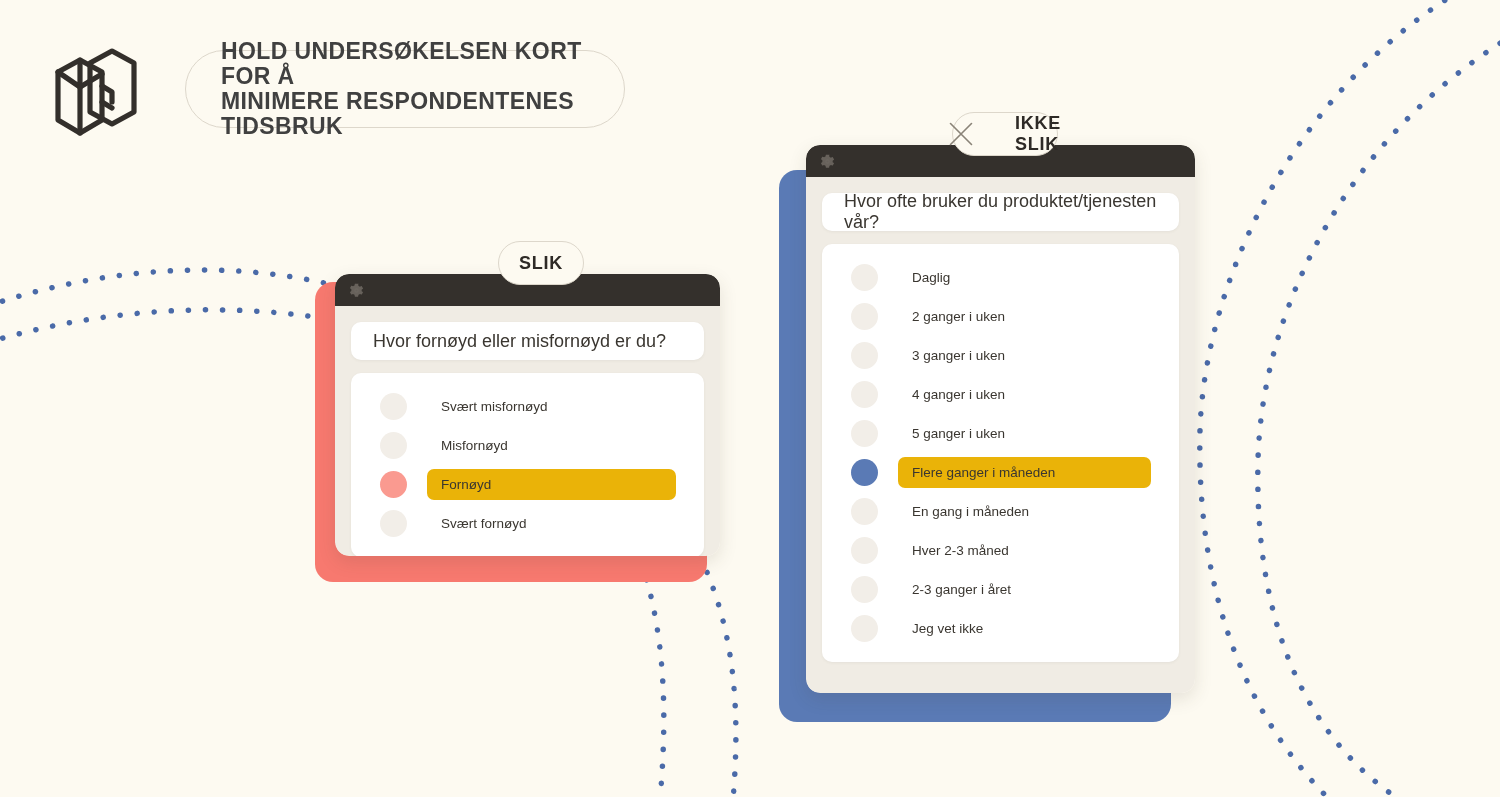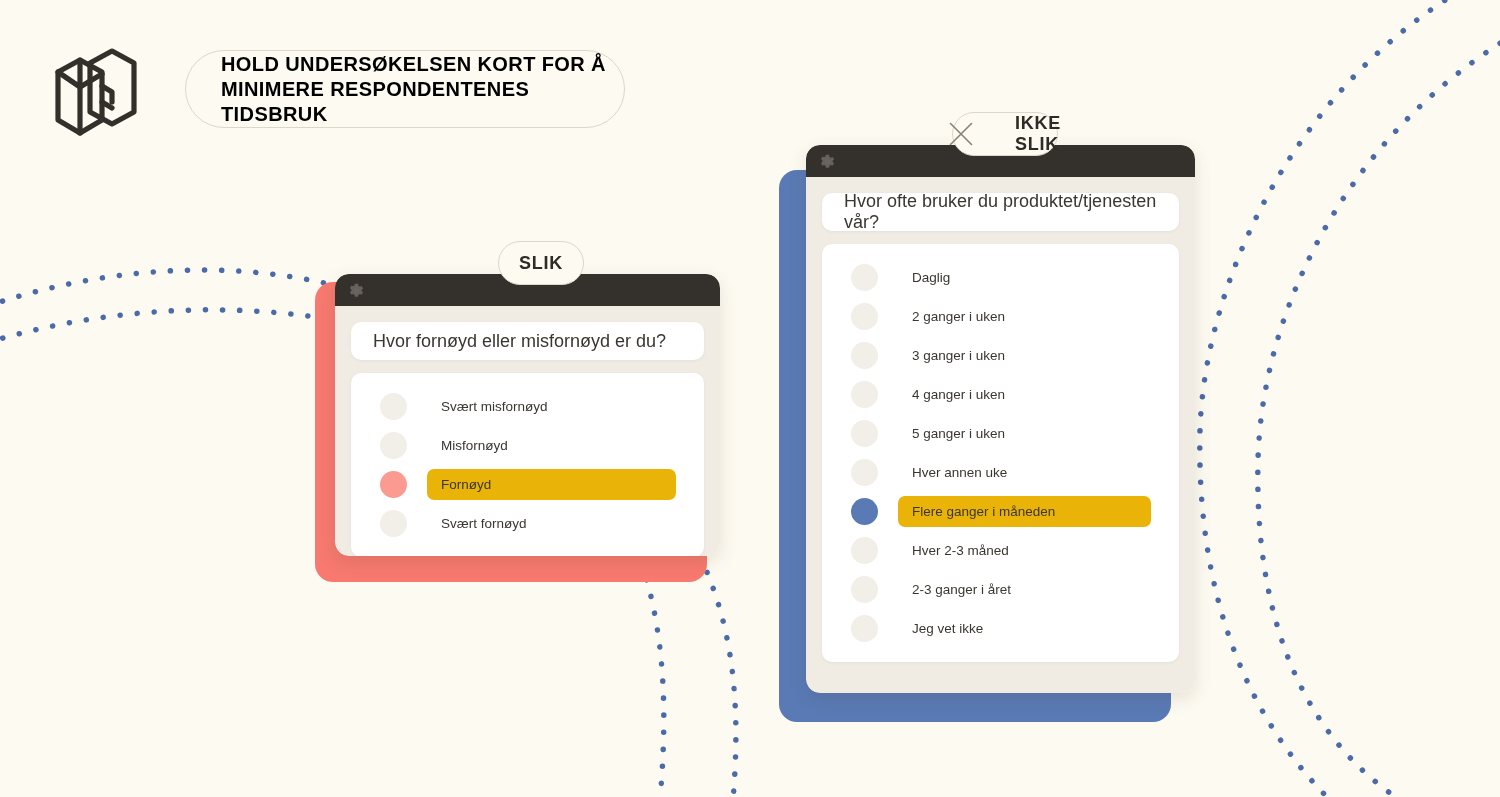--- a/index.html
+++ b/index.html
@@ -52,24 +52,24 @@
     border-radius: 40px;
     background: #fdfaf1;
     box-sizing: border-box;
     display: flex;
     align-items: center;
     padding-left: 35px;
   }
   .headline-text {
     font-family: "Liberation Sans", sans-serif;
     font-weight: bold;
-    font-size: 20px;
+    font-size: 23px;
     line-height: 25px;
     letter-spacing: 0.4px;
-    color: #000000;
+    color: #404040;
     white-space: pre-line;
   }
 
   
   .card-block {
     position: absolute;
   }
   .accent-plate {
     position: absolute;
     border-radius: 18px;
@@ -306,30 +306,30 @@
             <div class="option-label-wrap">
               <span class="option-label">4 ganger i uken</span>
             </div>
           </div>
           <div class="option-row">
             <div class="radio"></div>
             <div class="option-label-wrap">
               <span class="option-label">5 ganger i uken</span>
             </div>
           </div>
-          <div class="option-row">
-            <div class="radio"></div>
-            <div class="option-label-wrap">
-              <span class="option-label">Hver annen uke</span>
-            </div>
-          </div>
           <div class="option-row selected">
             <div class="radio" style="background:#5a7ab5;"></div>
             <div class="option-label-wrap">
               <span class="option-label">Flere ganger i måneden</span>
+            </div>
+          </div>
+          <div class="option-row">
+            <div class="radio"></div>
+            <div class="option-label-wrap">
+              <span class="option-label">En gang i måneden</span>
             </div>
           </div>
           <div class="option-row">
             <div class="radio"></div>
             <div class="option-label-wrap">
               <span class="option-label">Hver 2-3 måned</span>
             </div>
           </div>
           <div class="option-row">
             <div class="radio"></div>

